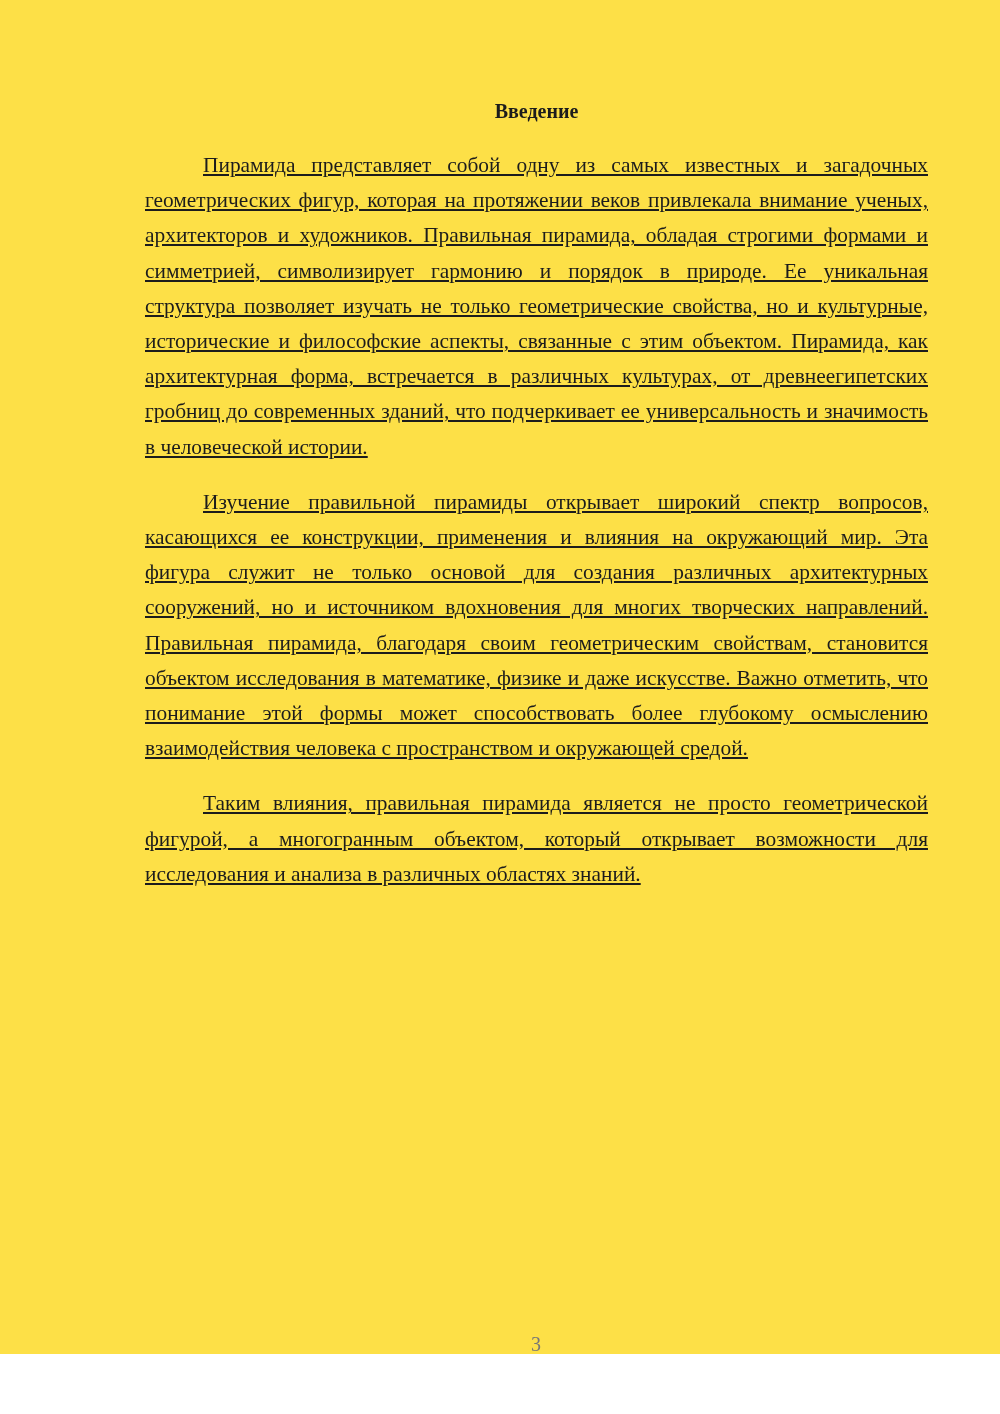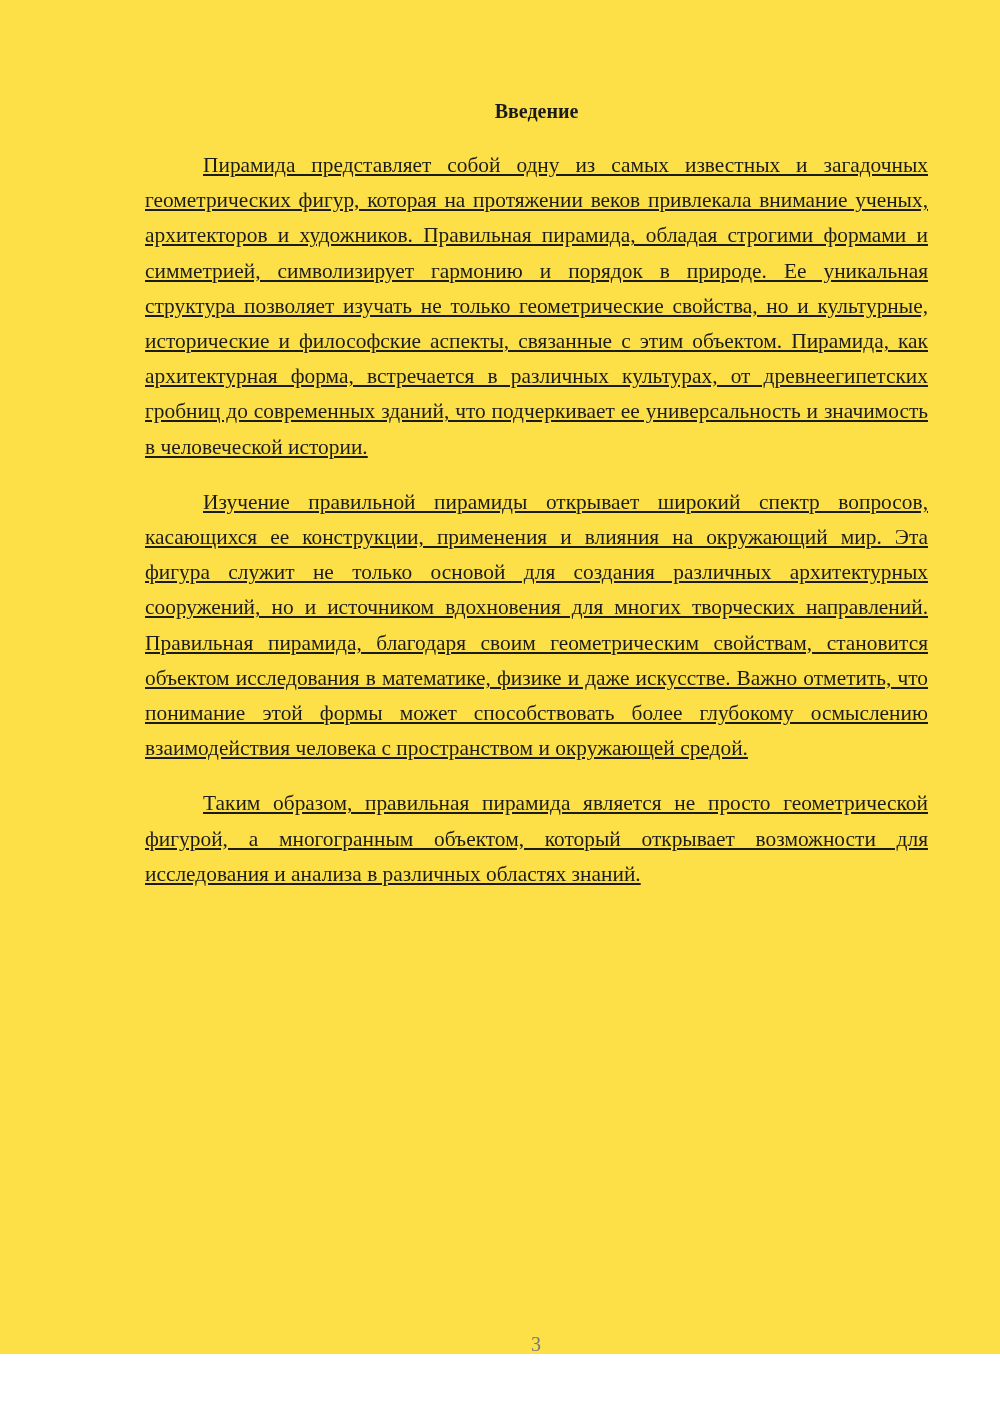--- a/index.html
+++ b/index.html
@@ -30,16 +30,16 @@
     }
   </style>
 </head>
 <body>
 
 <div class="page">
   <div class="content">
     <div class="title">Введение</div>
     <p class="para">Пирамида представляет собой одну из самых известных и загадочных геометрических фигур, которая на протяжении веков привлекала внимание ученых, архитекторов и художников. Правильная пирамида, обладая строгими формами и симметрией, символизирует гармонию и порядок в природе. Ее уникальная структура позволяет изучать не только геометрические свойства, но и культурные, исторические и философские аспекты, связанные с этим объектом. Пирамида, как архитектурная форма, встречается в различных культурах, от древнеегипетских гробниц до современных зданий, что подчеркивает ее универсальность и значимость в человеческой истории.</p>
     <p class="para">Изучение правильной пирамиды открывает широкий спектр вопросов, касающихся ее конструкции, применения и влияния на окружающий мир. Эта фигура служит не только основой для создания различных архитектурных сооружений, но и источником вдохновения для многих творческих направлений. Правильная пирамида, благодаря своим геометрическим свойствам, становится объектом исследования в математике, физике и даже искусстве. Важно отметить, что понимание этой формы может способствовать более глубокому осмыслению взаимодействия человека с пространством и окружающей средой.</p>
-    <p class="para">Таким образом, правильная пирамида является не просто геометрической фигурой, а многогранным объектом, который открывает возможности для исследования и анализа в различных областях знаний.</p>
+    <p class="para">Таким влияния, правильная пирамида является не просто геометрической фигурой, а многогранным объектом, который открывает возможности для исследования и анализа в различных областях знаний.</p>
   </div>
   <div class="page-number">3</div>
 </div>
 
 </body></html>

